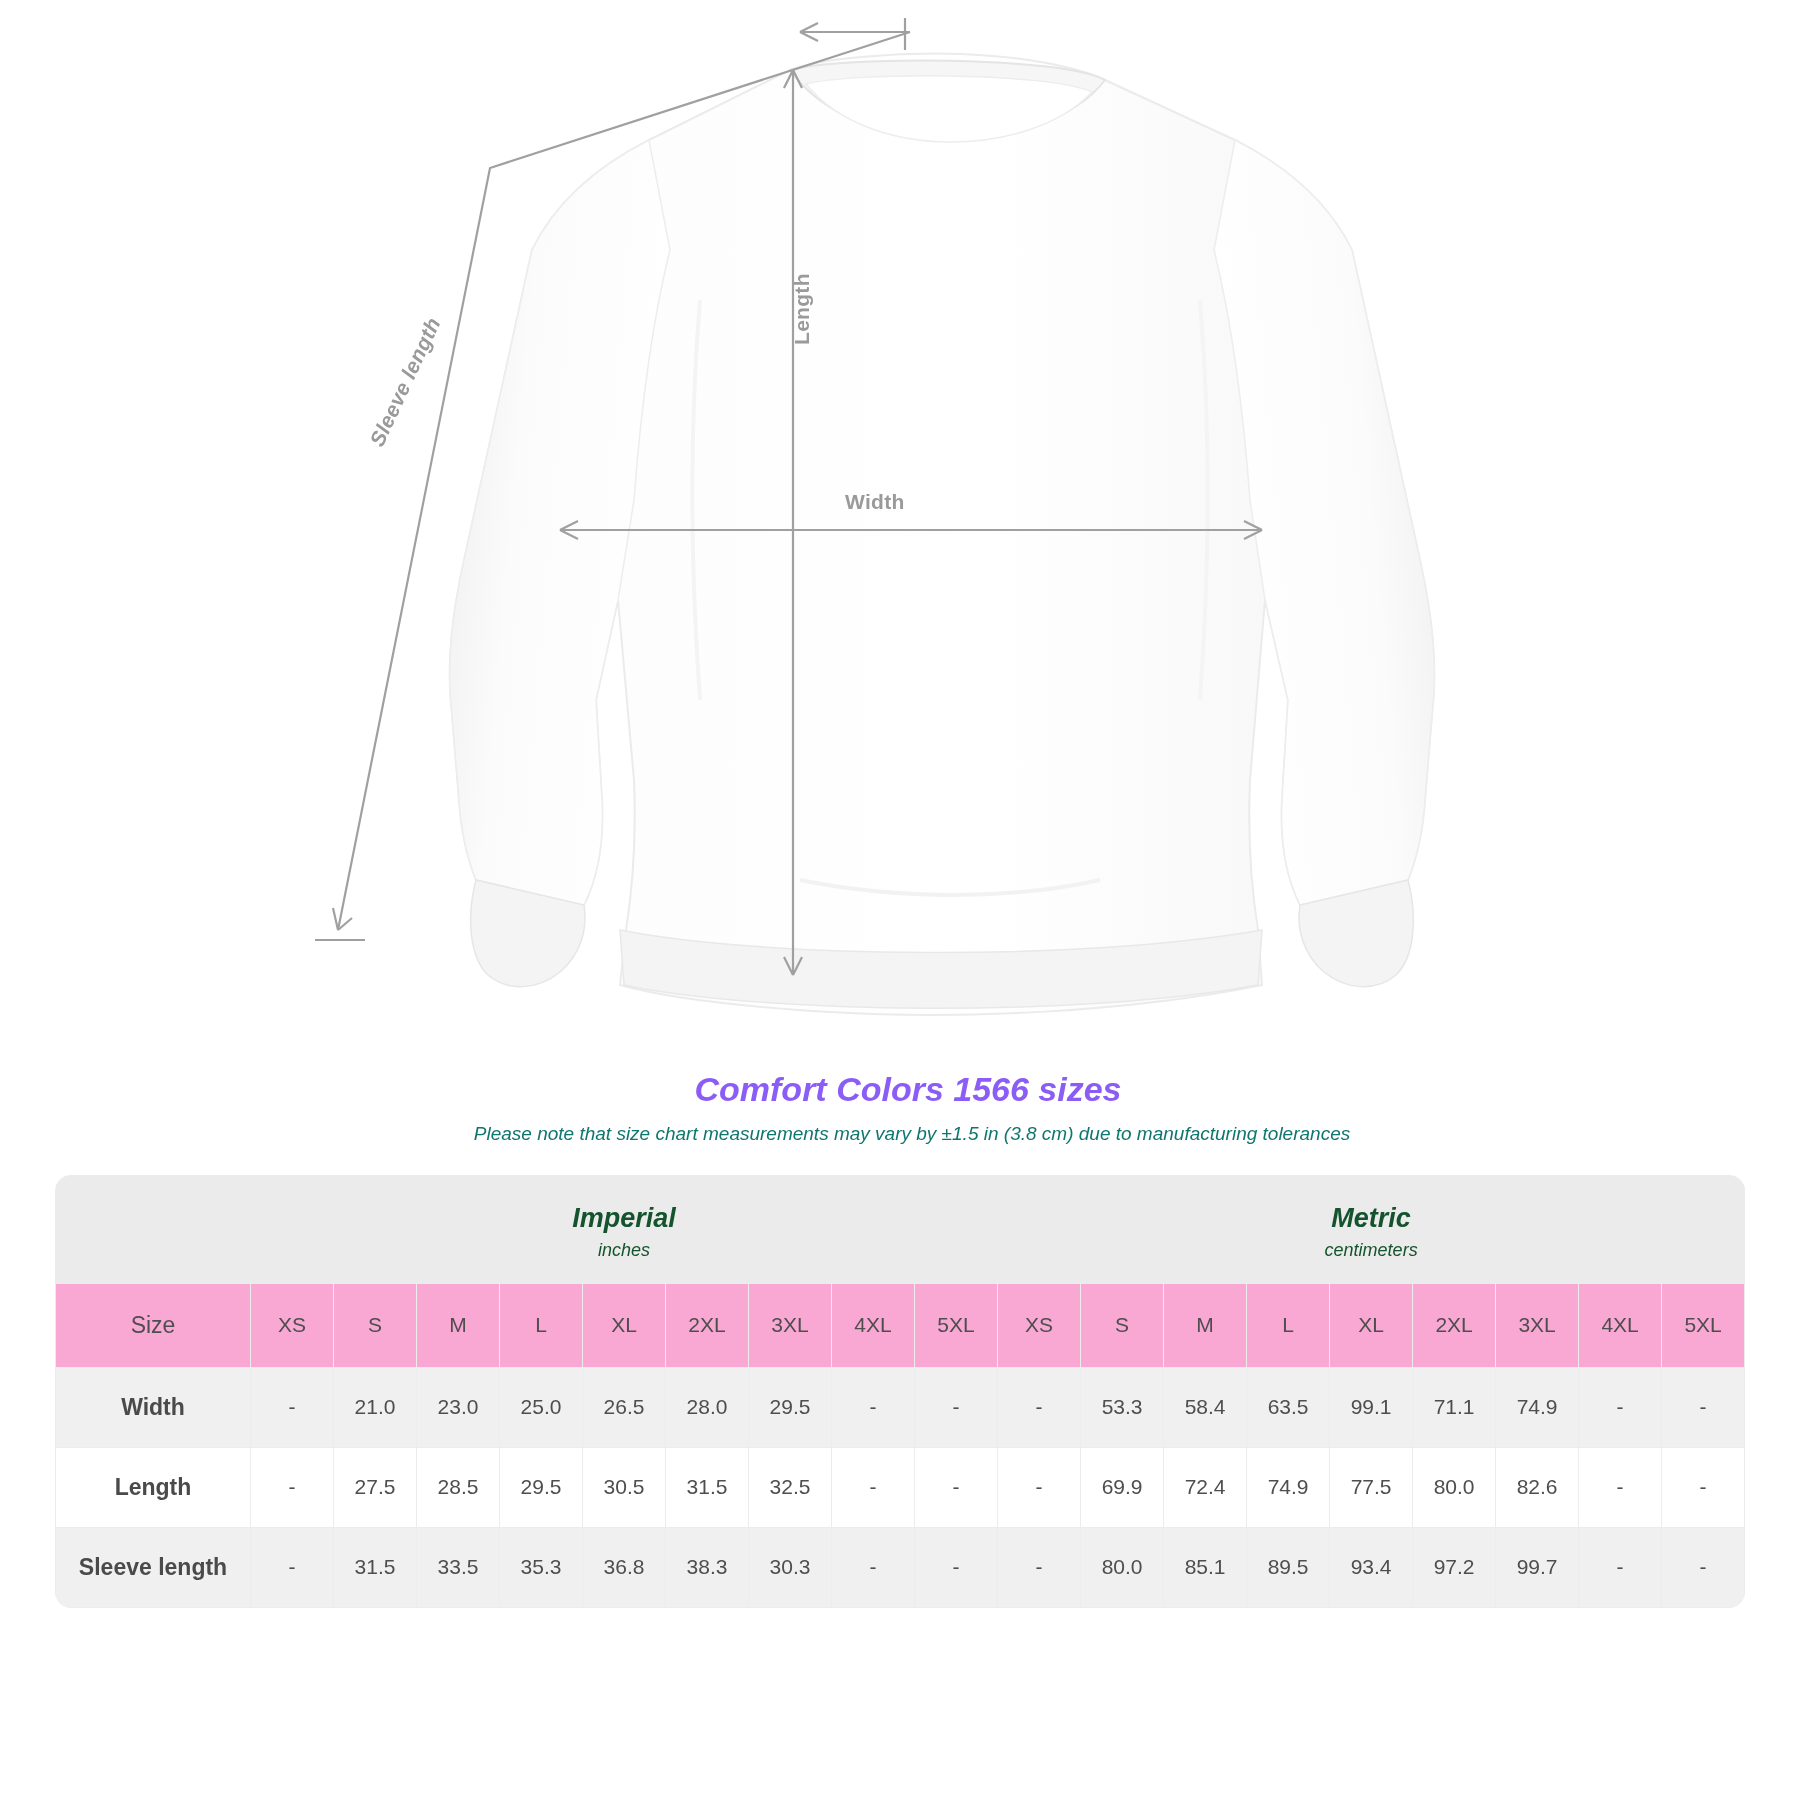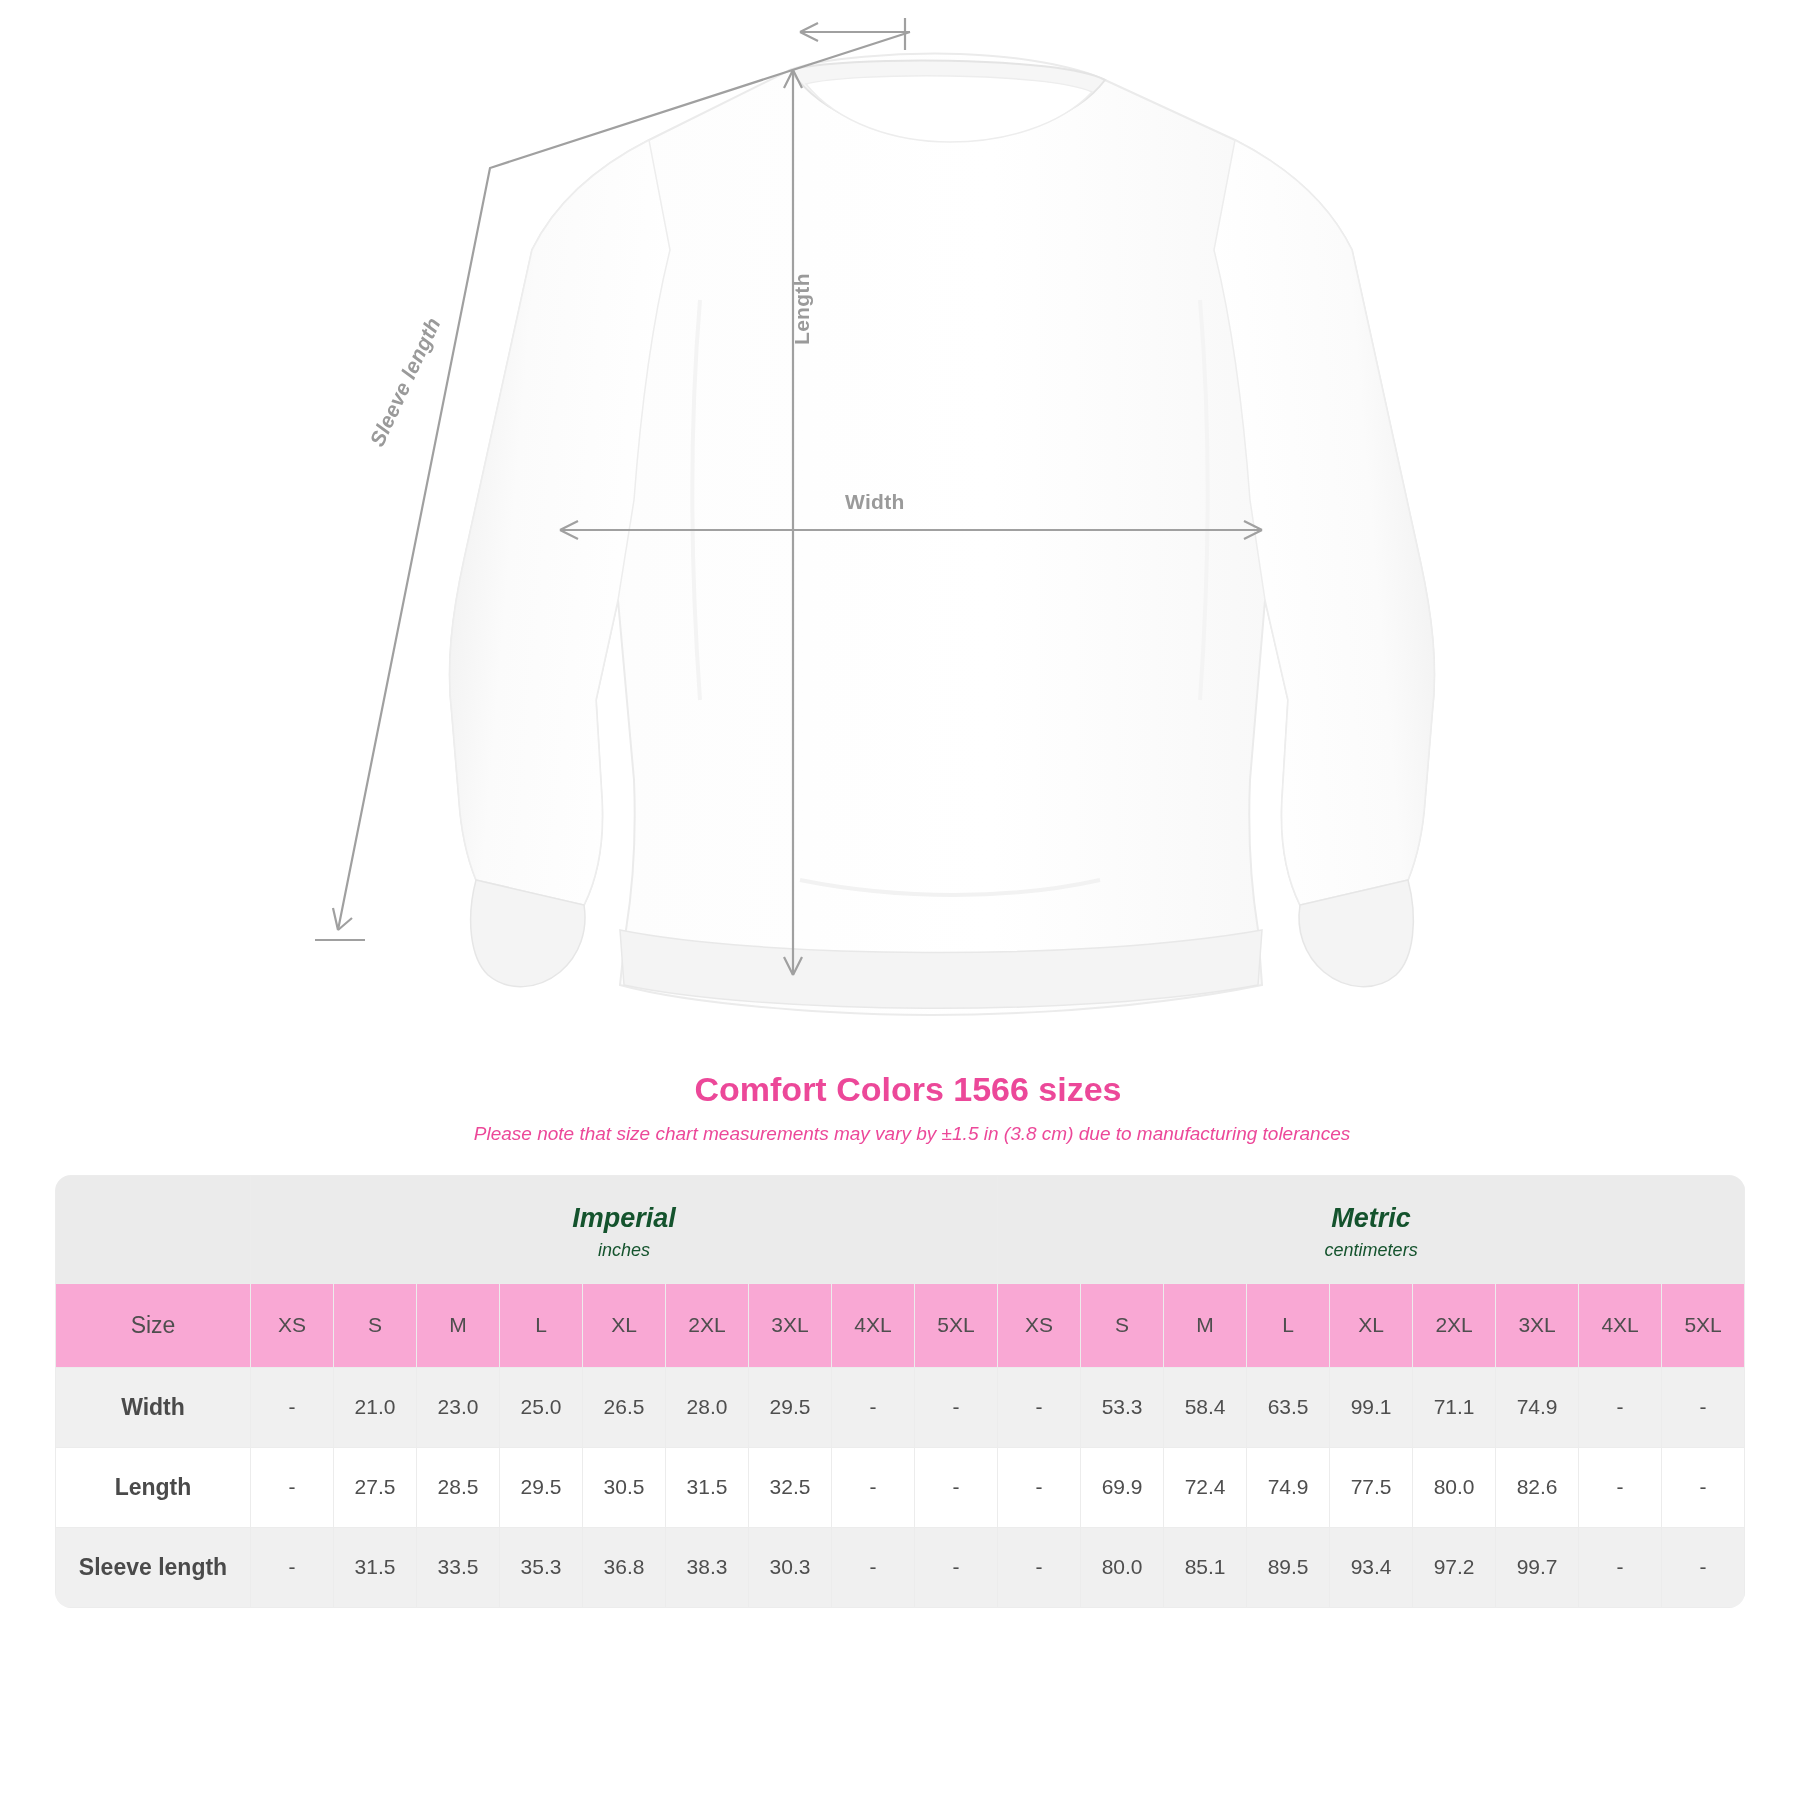--- a/index.html
+++ b/index.html
@@ -58,27 +58,28 @@
   }
 
   
   .title-block {
     text-align: center;
     margin-top: 10px;
   }
   .chart-title {
     font-size: 34px;
     font-weight: bold;
-    color: #ec4899;
+    color: #8b5cf6;
     margin: 0 0 14px 16px;
+    font-style: italic;
   }
   .chart-note {
     font-size: 19px;
     font-style: italic;
-    color: #ec4899;
+    color: #0f766e;
     margin: 0;
     padding-left: 24px;
   }
 
   
   .table-wrap {
     margin: 30px 55px 0 55px;
     border-radius: 16px;
     overflow: hidden;
     background: #ffffff;

